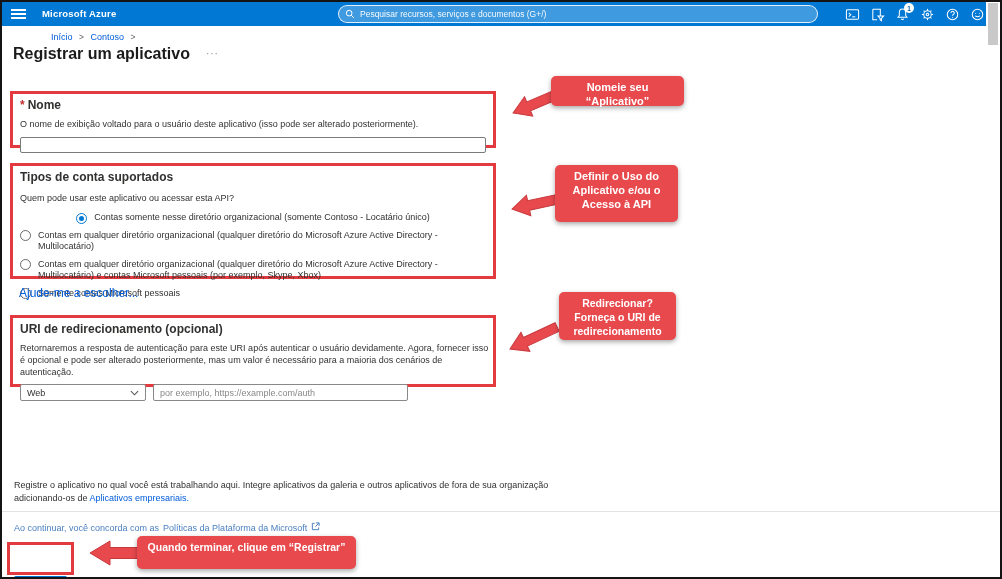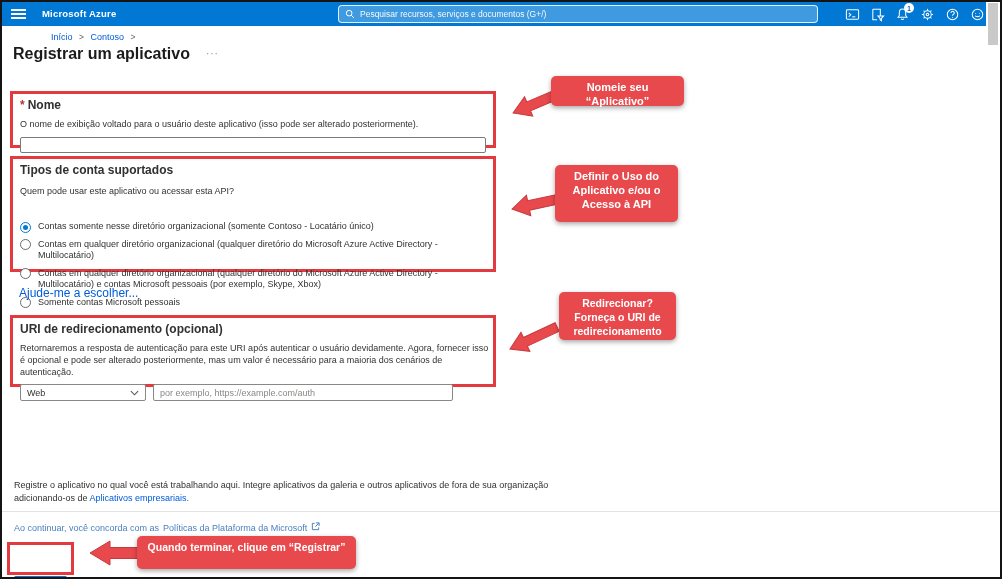--- a/index.html
+++ b/index.html
@@ -10,21 +10,21 @@
     border:2px solid #141414; background:#fff; overflow:hidden;
   }
   
   .topbar { position:absolute; left:0; top:0; width:986px; height:24px; background:#0078d4; }
   .hamburger { position:absolute; left:9px; top:7px; width:15px; height:11px; cursor:pointer; }
   .hamburger span { display:block; height:1.6px; background:#fff; margin-bottom:2.6px; }
   .brand { position:absolute; left:40px; top:6px; color:#fff; font-size:9.5px; font-weight:bold; letter-spacing:.2px; }
   .searchbox {
     position:absolute; left:336px; top:3px; width:480px; height:18px;
     background:rgba(255,255,255,0.25); border:1px solid rgba(255,255,255,0.85);
-    border-radius:4px; display:flex; align-items:center; padding:0 6px; gap:5px;
+    border-radius:9px; display:flex; align-items:center; padding:0 6px; gap:5px;
   }
   .searchbox input {
     flex:1; background:transparent; border:none; outline:none;
     font-size:8.5px; color:#fff; font-family:"Liberation Sans",sans-serif;
   }
   .searchbox input::placeholder { color:#fff; opacity:.95; }
   .topbar-icons { position:absolute; left:842px; top:4px; display:flex; gap:9px; align-items:center; }
   .tb-icon { position:relative; width:16px; height:16px; display:flex; align-items:center; justify-content:center; cursor:pointer; }
   .badge {
     position:absolute; top:-3px; right:-4px; width:10px; height:10px; border-radius:50%;
@@ -36,21 +36,21 @@
   .scroll-thumb { position:absolute; left:2px; top:1px; width:10px; height:42px; background:#c9c9c9; }
   
   .breadcrumb { position:absolute; left:12px; top:30px; font-size:9px;padding-left:37px; }
   .breadcrumb a { color:#015cda; text-decoration:none; cursor:pointer; }
   .breadcrumb .sep { color:#666; margin:0 4px; font-size:8.5px; }
   .page-title { position:absolute; left:11px; top:43px; font-size:16px; font-weight:bold; color:#1b1b1b; }
   .title-ellipsis { font-size:10px; color:#8f8f8f; font-weight:normal; margin-left:16px; letter-spacing:1px; vertical-align:2px; }
   
   .red-box { position:absolute; border:3px solid #e23a3e; background:transparent; }
   .box-name     { left:8px;  top:89px;  width:486px; height:57px; }
-  .box-accounts { left:8px;  top:154px; width:486px; height:116px; }
+  .box-accounts { left:8px;  top:161px; width:486px; height:116px; }
   .box-redirect { left:8px;  top:313px; width:486px; height:72px; }
   .box-register { left:5px;  top:540px; width:67px;  height:33px; }
   .sec-inner { padding:4px 7px; }
   .sec-heading { font-size:12px; font-weight:600; color:#323130; }
   .required { color:#c02e2e; margin-right:3px; font-size:12px; }
   .sec-desc { font-size:9px; color:#323130; margin-top:6px; line-height:12px; }
   .text-input {
     display:block; width:100%; height:16px; margin-top:7px;
     border:1px solid #7a7a7a; border-radius:2px; background:#fff;
     font-size:9px; padding:0 5px; outline:none; font-family:"Liberation Sans",sans-serif; color:#323130;
@@ -69,21 +69,21 @@
   .radio-label { font-size:9px; color:#323130; line-height:11.5px; max-width:452px; }
   .help-link { position:absolute; left:17px; top:284px; font-size:12px; color:#015cda; text-decoration:none; cursor:pointer; }
   
   .redirect-row { display:flex; gap:7px; margin-top:6px; align-items:center; }
   .platform-select {
     width:126px; height:17px; border:1px solid #8a8886; border-radius:2px; background:#fff;
     display:flex; align-items:center; justify-content:space-between; padding:0 6px;
     font-size:9px; color:#323130; cursor:pointer;
   }
   .uri-input {
-    width:300px; height:17px; border:1px solid #8a8886; border-radius:2px; background:#fff;
+    width:255px; height:17px; border:1px solid #8a8886; border-radius:2px; background:#fff;
     font-size:9px; padding:0 6px; outline:none; font-family:"Liberation Sans",sans-serif; color:#323130;
   }
   .uri-input::placeholder { color:#8a8886; }
   
   .footer-info { position:absolute; left:12px; top:477px; width:540px; font-size:9px; color:#323130; line-height:13px; }
   .footer-info a { color:#015cda; text-decoration:none; cursor:pointer; }
   .footer-divider { position:absolute; left:0; top:509px; width:1002px; border-top:1px solid #e3e3e3; }
   .agreement { position:absolute; left:12px; top:520px; font-size:9px; color:#4a7fc1; display:flex; align-items:center; gap:4px; }
   .agreement a { color:#4a7fc1; text-decoration:none; cursor:pointer; }
   .register-btn {
@@ -200,21 +200,21 @@
       </div>
       <div class="sec-desc">O nome de exibição voltado para o usuário deste aplicativo (isso pode ser alterado posteriormente).</div>
       <input class="text-input" type="text" value="" style="">
     </div>
   </div>
 
   <div class="red-box box-accounts">
     <div class="sec-inner">
       <div class="sec-heading">Tipos de conta suportados</div>
       <div class="sec-desc" style="margin-top:8px;">Quem pode usar este aplicativo ou acessar esta API?</div>
-      <div class="radio-row" style="margin-top:24px;">
+      <div class="radio-row" style="margin-top:8px;justify-content:center;">
         <span class="radio selected"></span>
         <span class="radio-label">Contas somente nesse diretório organizacional (somente Contoso - Locatário único)</span>
       </div>
       <div class="radio-row">
         <span class="radio"></span>
         <span class="radio-label">Contas em qualquer diretório organizacional (qualquer diretório do Microsoft Azure Active Directory - Multilocatário)</span>
       </div>
       <div class="radio-row">
         <span class="radio"></span>
         <span class="radio-label">Contas em qualquer diretório organizacional (qualquer diretório do Microsoft Azure Active Directory - Multilocatário) e contas Microsoft pessoais (por exemplo, Skype, Xbox)</span>

